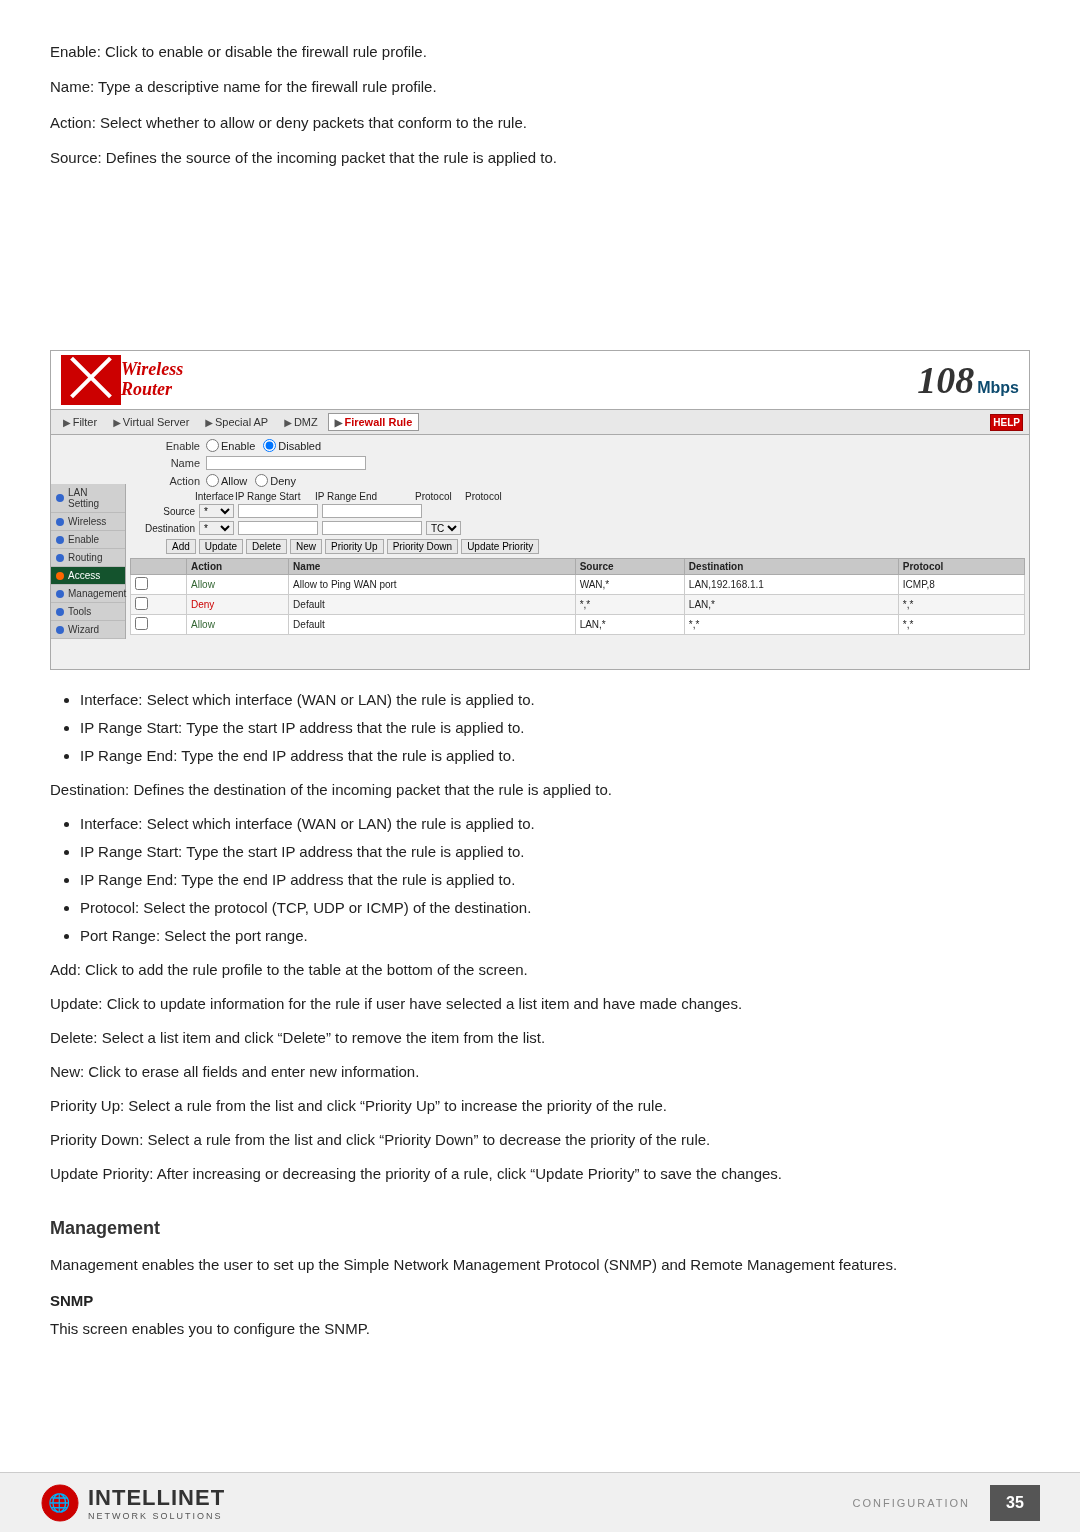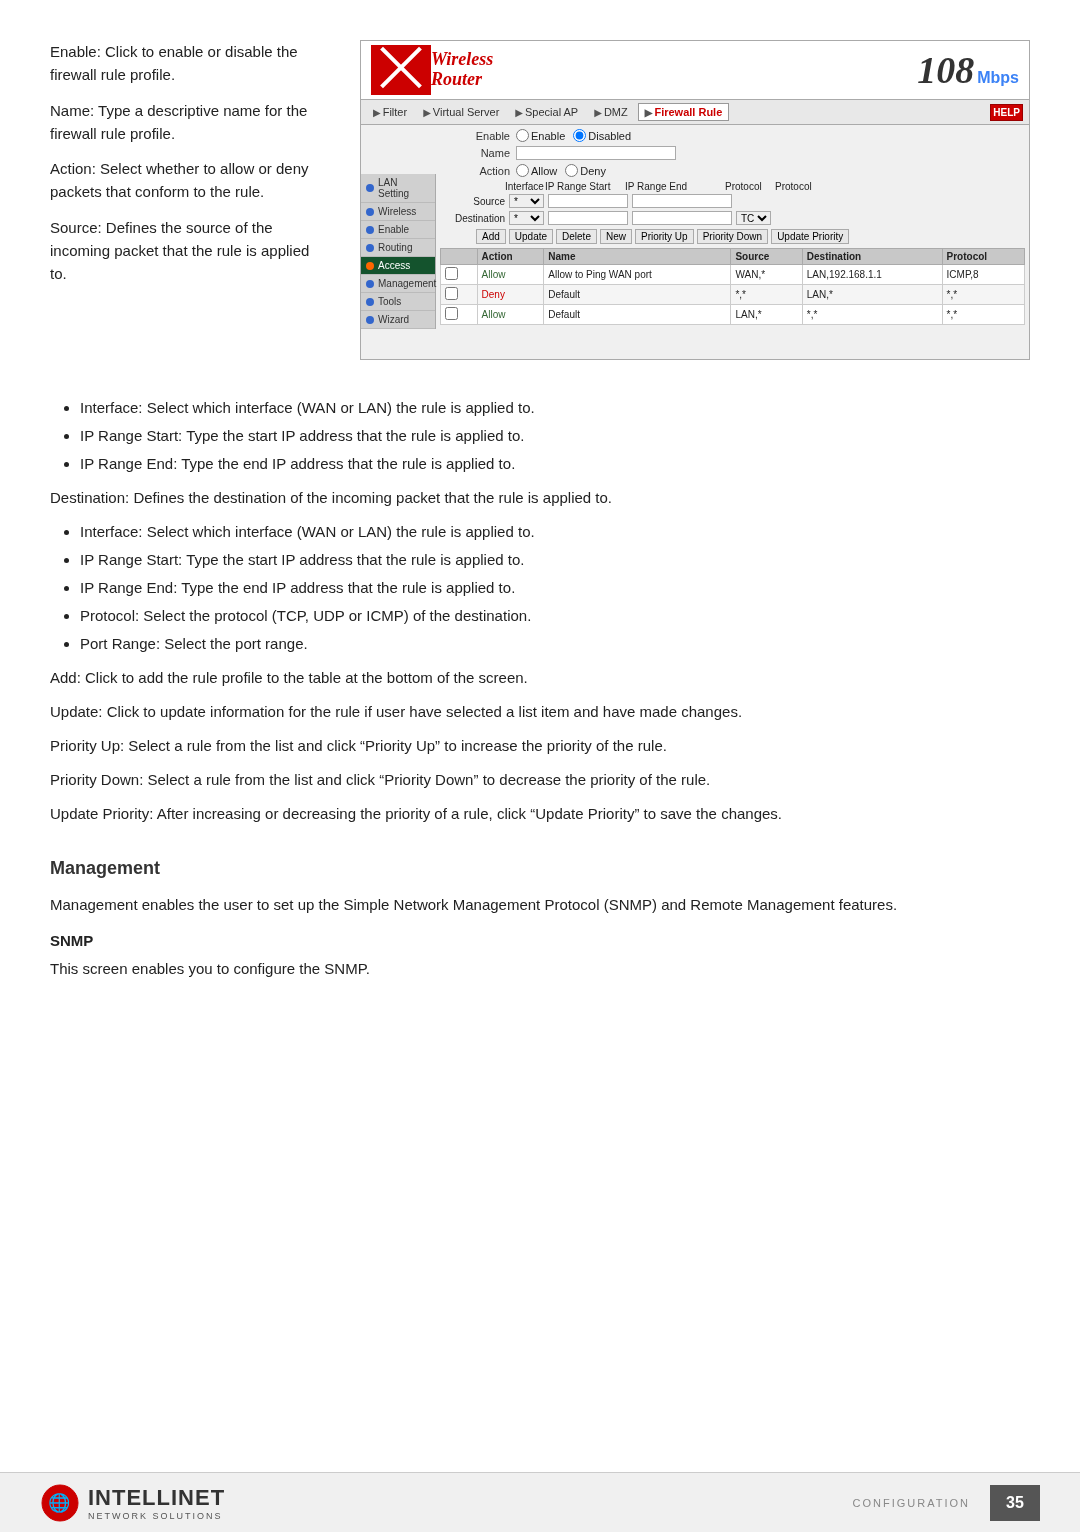--- a/index.html
+++ b/index.html
@@ -15,23 +15,23 @@
 
     .page-container {
       padding: 40px 50px 80px 50px;
       display: flex;
       flex-direction: column;
     }
 
     
     .top-section {
       display: flex;
-      flex-direction: row;
+      flex-direction: column;
       gap: 30px;
-      margin-bottom: 36px;
+      margin-bottom: 18px;
     }
 
     
     .left-text {
       flex: 0 0 280px;
       font-size: 15px;
       line-height: 1.55;
       color: #222;
     }
     .left-text p {
@@ -76,21 +76,21 @@
     }
     .router-speed .speed-num {
       font-size: 38px;
       font-weight: bold;
       color: #333;
       font-style: italic;
       font-family: Georgia, serif;
     }
     .router-speed .speed-unit {
       font-size: 16px;
-      color: #3b82f6;
+      color: #0c4a6e;
       font-weight: bold;
     }
     .router-logo-img {
       width: 60px;
       height: 50px;
       background: #cc0000;
       display: flex;
       align-items: center;
       justify-content: center;
       position: relative;
@@ -613,20 +613,22 @@
     <ul>
       <li>Interface: Select which interface (WAN or LAN) the rule is applied to.</li>
       <li>IP Range Start: Type the start IP address that the rule is applied to.</li>
       <li>IP Range End: Type the end IP address that the rule is applied to.</li>
       <li>Protocol: Select the protocol (TCP, UDP or ICMP) of the destination.</li>
       <li>Port Range: Select the port range.</li>
     </ul>
 
     <p>Add: Click to add the rule profile to the table at the bottom of the screen.</p>
     <p>Update: Click to update information for the rule if user have selected a list item and have made changes.</p>
+    <p>Delete: Select a list item and click “Delete” to remove the item from the list.</p>
+    <p>New: Click to erase all fields and enter new information.</p>
     <p>Priority Up: Select a rule from the list and click “Priority Up” to increase the priority of the rule.</p>
     <p>Priority Down: Select a rule from the list and click “Priority Down” to decrease the priority of the rule.</p>
     <p>Update Priority: After increasing or decreasing the priority of a rule, click “Update Priority” to save the changes.</p>
 
     <h2 class="section-heading">Management</h2>
     <p>Management enables the user to set up the Simple Network Management Protocol (SNMP) and Remote Management features.</p>
     <h3 class="subsection-heading">SNMP</h3>
     <p>This screen enables you to configure the SNMP.</p>
   </div>
 </div>

